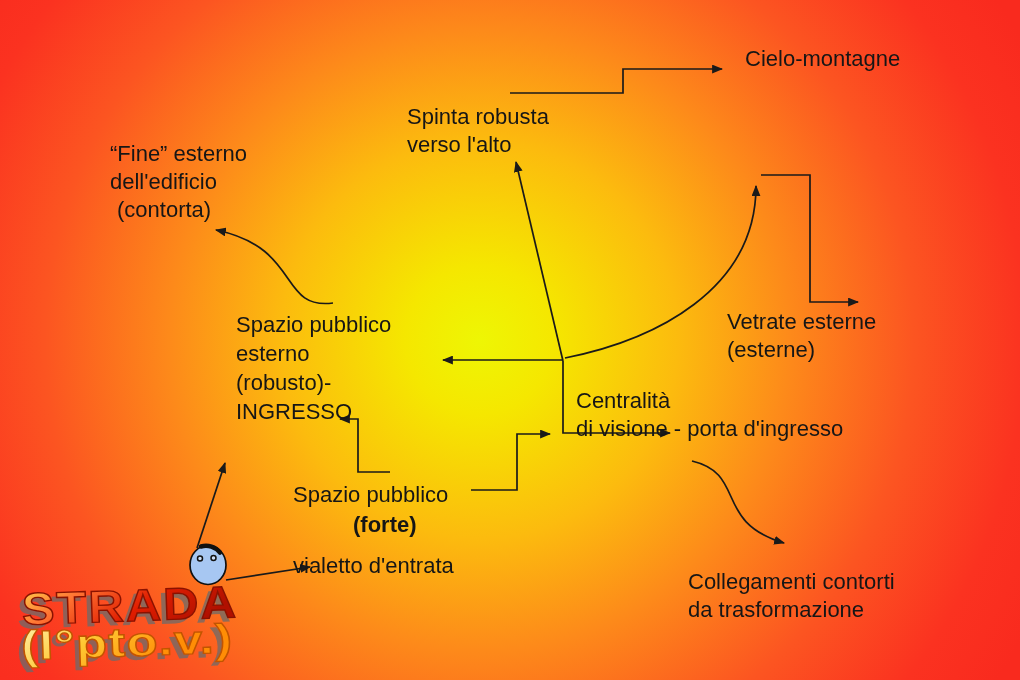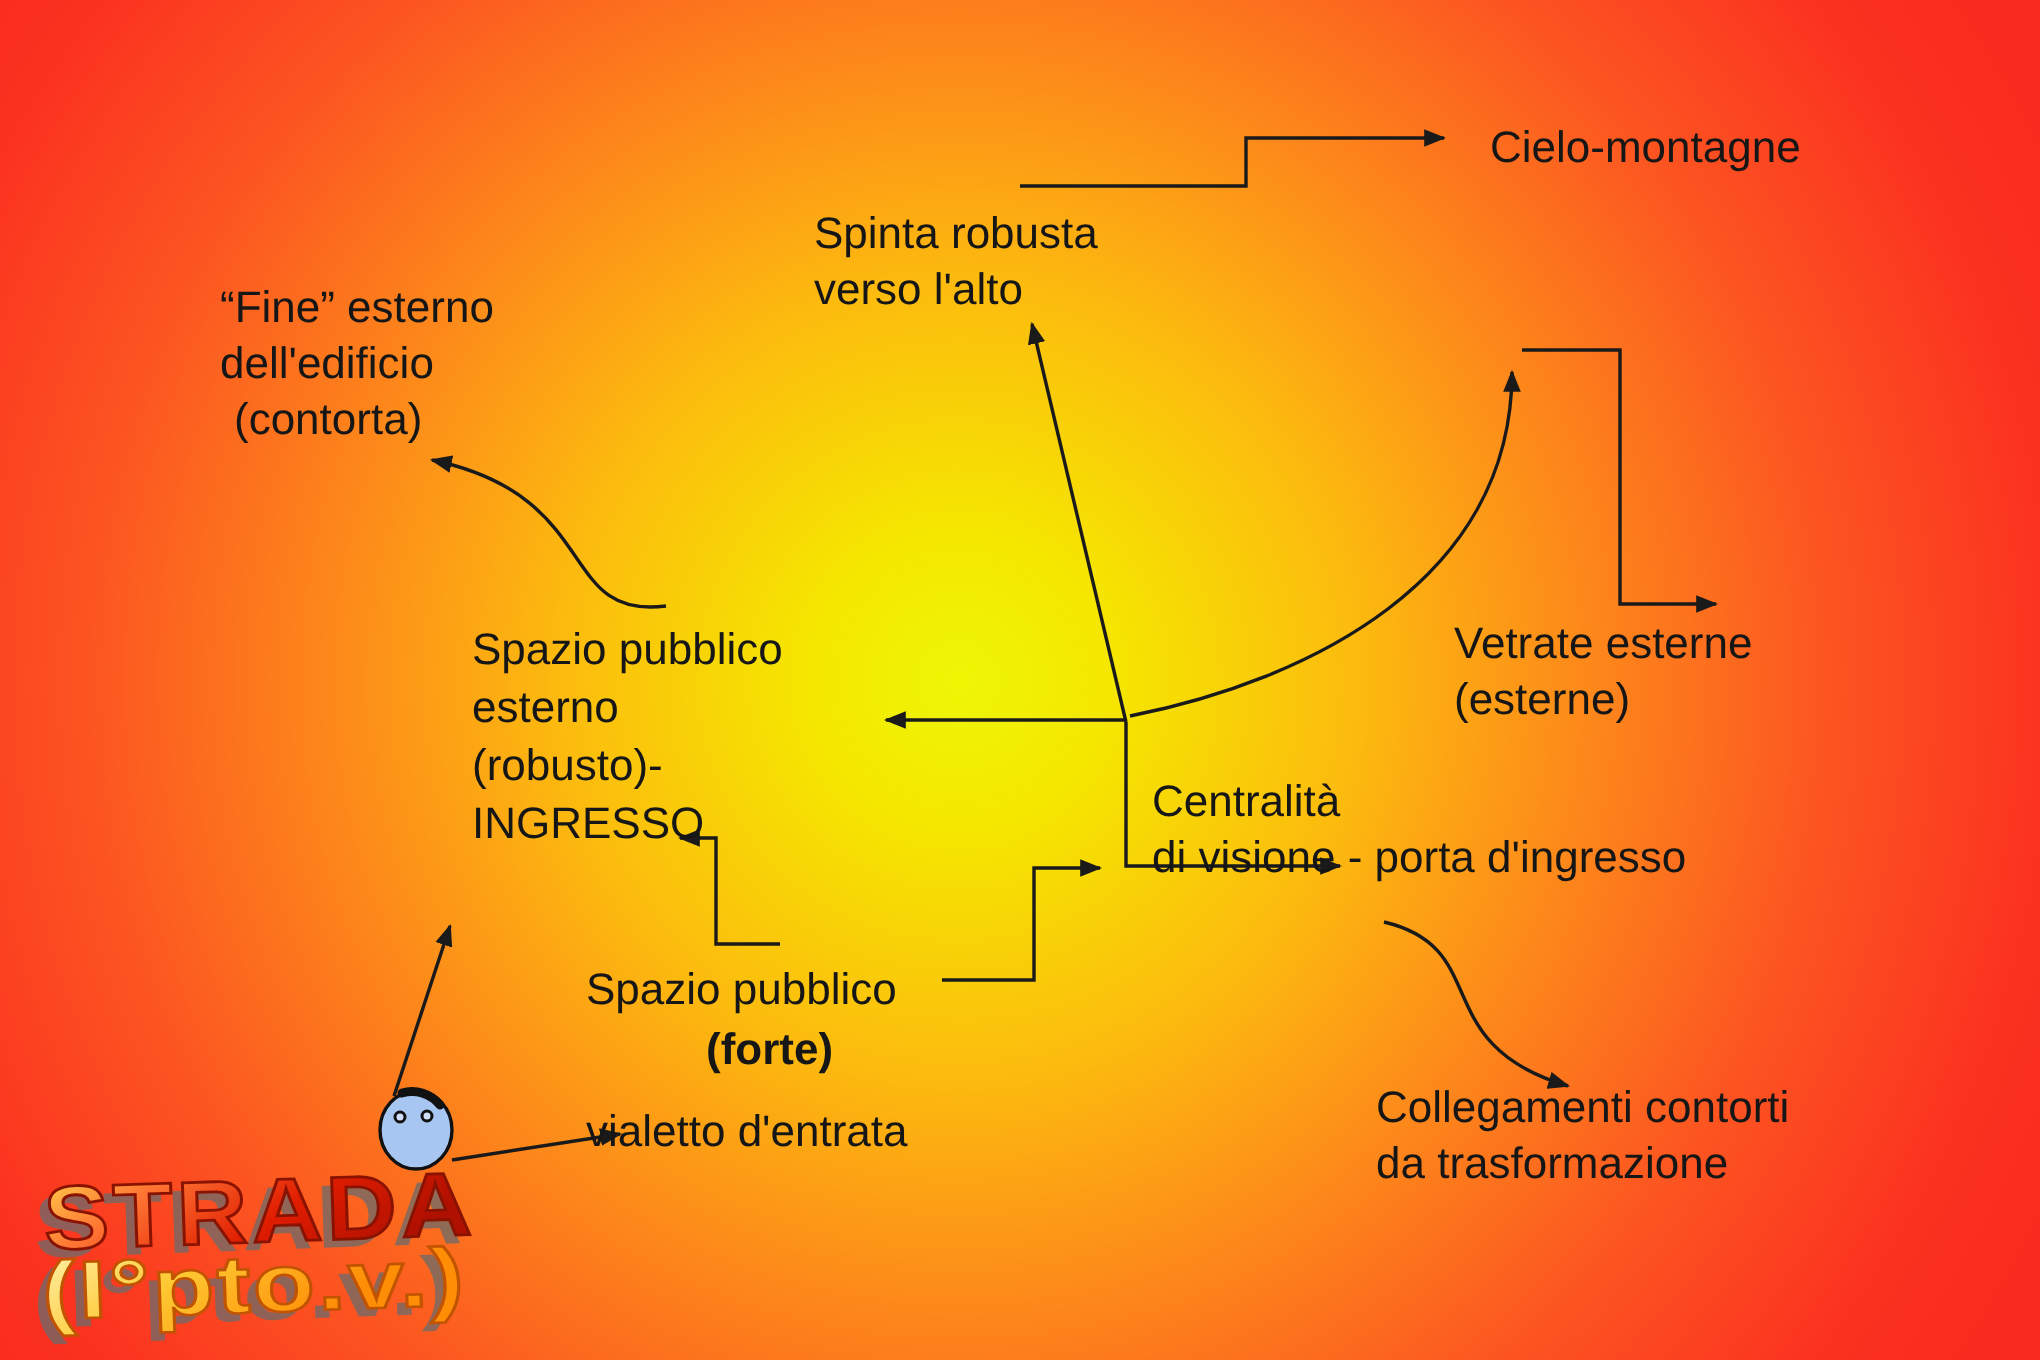--- a/index.html
+++ b/index.html
@@ -79,21 +79,21 @@
     <span>“Fine” esterno</span>
     <span>dell'edificio</span>
     <span class="indent">(contorta)</span>
   </div>
 
   <div class="label" style="left:407px;top:103px;">
     <span>Spinta robusta</span>
     <span>verso l'alto</span>
   </div>
 
-  <div class="label" style="left:745px;top:60px;">
+  <div class="label" style="left:745px;top:45px;">
     <span>Cielo-montagne</span>
   </div>
 
 
   <div class="label" style="left:727px;top:308px;">
     <span>Vetrate esterne</span>
     <span>(esterne)</span>
   </div>
 
   <div class="label" style="left:236px;top:310px;line-height:29px;">
@@ -111,18 +111,18 @@
   <div class="label" style="left:293px;top:481px;">
     <span>Spazio pubblico</span>
   </div>
   <div class="label" style="left:353px;top:511px;font-weight:bold;">
     <span>(forte)</span>
   </div>
   <div class="label" style="left:293px;top:552px;">
     <span>vialetto d'entrata</span>
   </div>
 
-  <div class="label" style="left:688px;top:540px;">
+  <div class="label" style="left:688px;top:568px;">
     <span>Collegamenti contorti</span>
     <span>da trasformazione</span>
   </div>
 
 </div>
 
 </body></html>

